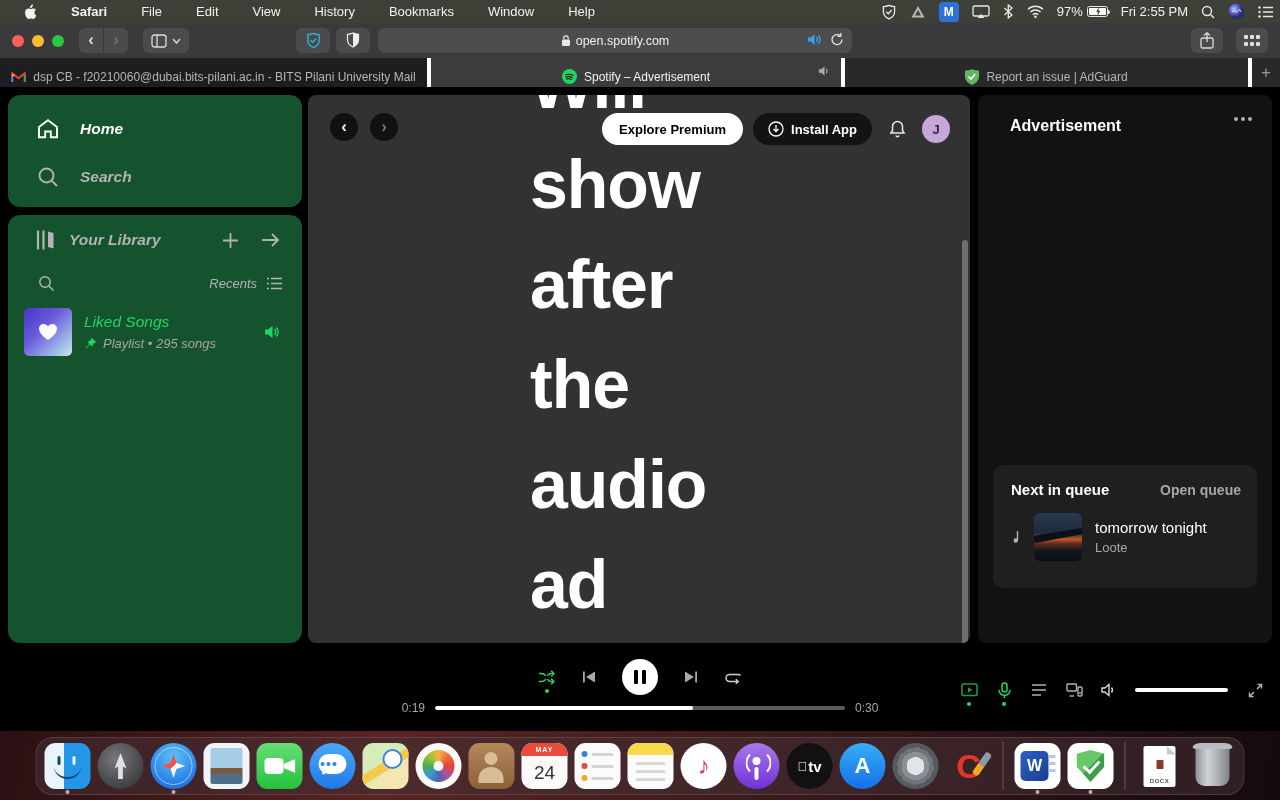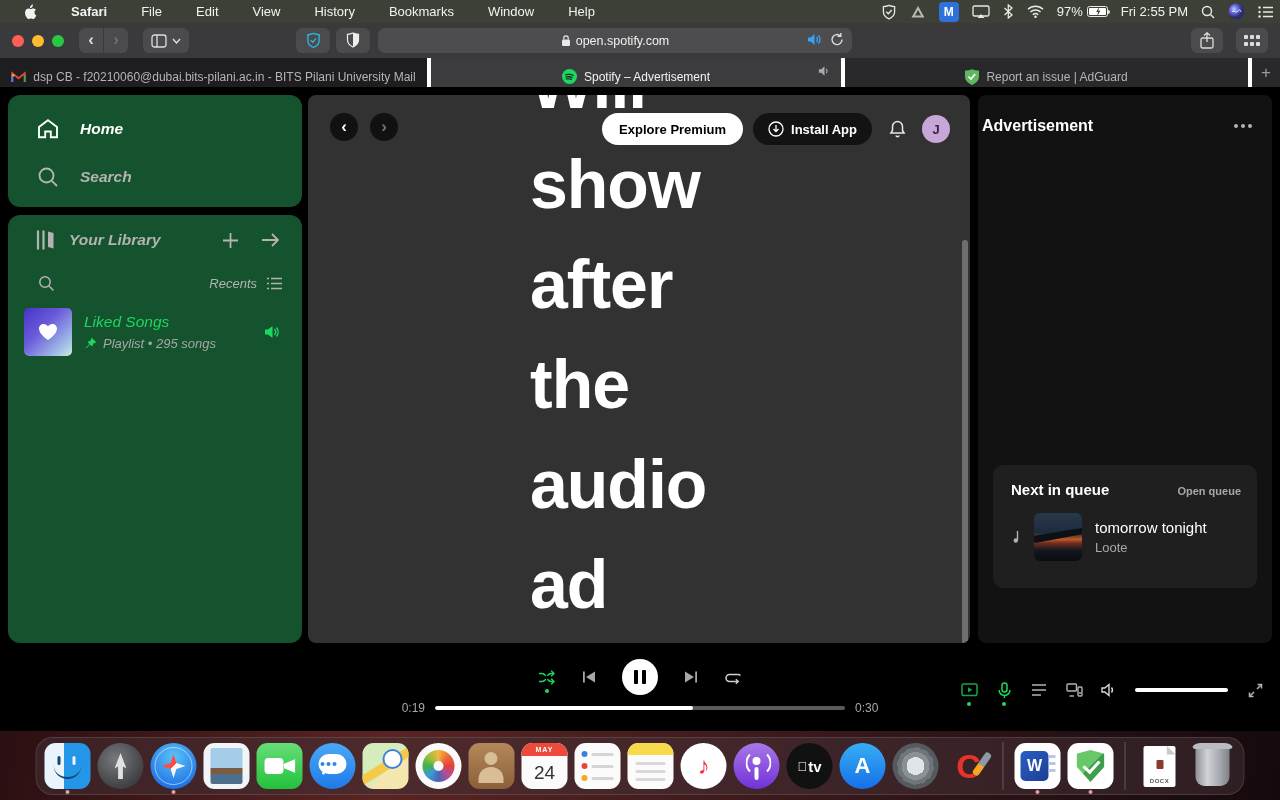--- a/index.html
+++ b/index.html
@@ -96,29 +96,29 @@
   .explore { background:#fff; color:#000; padding:0 17px; }
   .install { background:rgba(0,0,0,.62); color:#fff; padding:0 15px; gap:7px; }
   .bell-wrap { width:30px; display:flex; justify-content:center; }
   .avatar { width:28px; height:28px; border-radius:50%; background:#c7a6d8; color:#38254a;
     font-weight:bold; font-size:13px; display:flex; align-items:center; justify-content:center; }
   .scrollthumb { position:absolute; right:2px; top:145px; width:6px; height:407px; background:#6e6e6e; border-radius:3px; }
 
   
   .rightpanel { position:absolute; left:978px; top:8px; width:294px; height:548px; background:#121212;
     border-radius:8px; }
-  .rp-head { display:flex; align-items:center; padding:22px 20px 0 4px; }
+  .rp-head { display:flex; align-items:flex-start; padding:22px 20px 0 32px; }
   .rp-title { color:#fff; font-weight:bold; font-size:16px; }
   .dots3 { margin-left:auto; display:flex; gap:3px; }
   .dots3 i { width:4px; height:4px; border-radius:50%; background:#b3b3b3; }
   .queue-card { position:absolute; left:15px; right:15px; top:370px; height:123px; background:#1f1f1f;
     border-radius:10px; padding:16px 16px 0 18px; }
   .q-head { display:flex; align-items:baseline; }
   .q-title { color:#fff; font-weight:bold; font-size:15px; }
-  .q-open { margin-left:auto; color:#a7a7a7; font-weight:bold; font-size:11px; }
+  .q-open { margin-left:auto; color:#a7a7a7; font-weight:bold; font-size:14px; }
   .q-row { display:flex; align-items:center; margin-top:15px; gap:13px; }
   .q-note { color:#b3b3b3; font-size:14px; width:10px; }
   .q-art { width:48px; height:48px; border-radius:6px; flex:0 0 auto; position:relative; overflow:hidden;
     background:linear-gradient(180deg,#27394c 0%,#1d2b3c 42%,#c4581f 55%,#6b2e22 63%,#12161e 78%,#0a0c12 100%); }
   .q-art::after { content:''; position:absolute; left:-6px; top:14px; width:60px; height:16px; background:#0c1118;
     clip-path:polygon(0 60%,100% 0,100% 38%,12% 100%); }
   .q-track { color:#fff; font-size:15px; }
   .q-artist { color:#a7a7a7; font-size:13px; margin-top:4px; }
 
   

